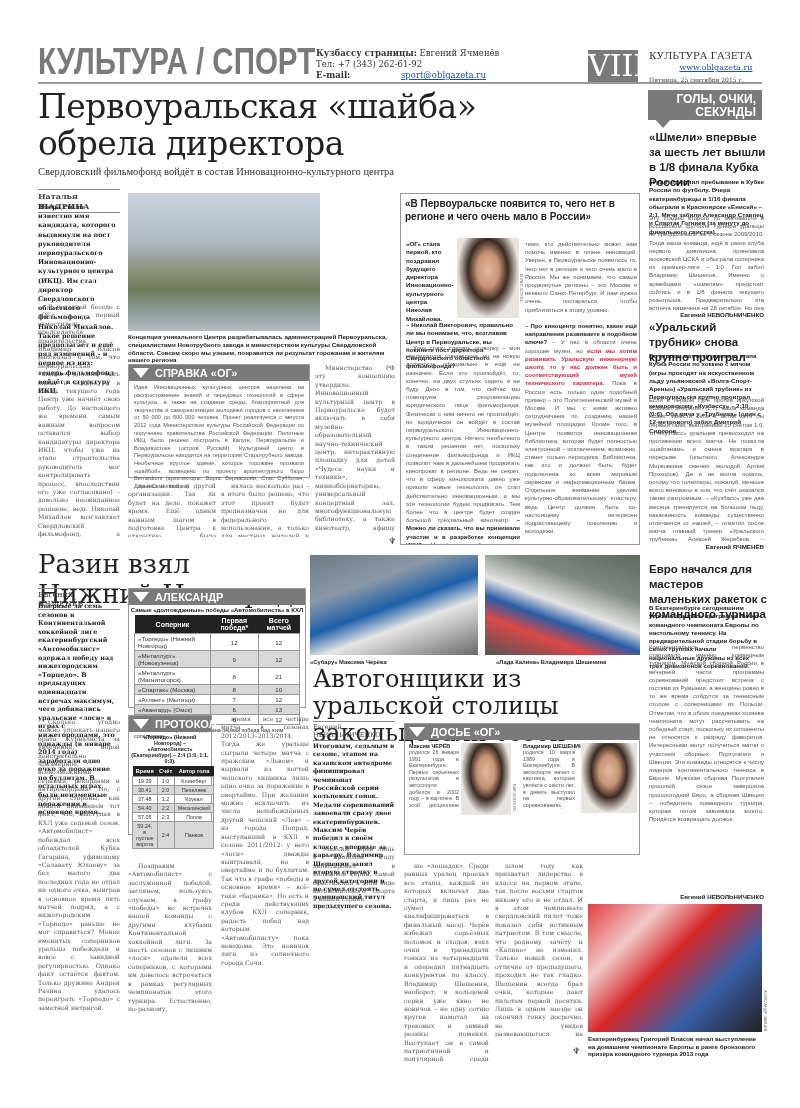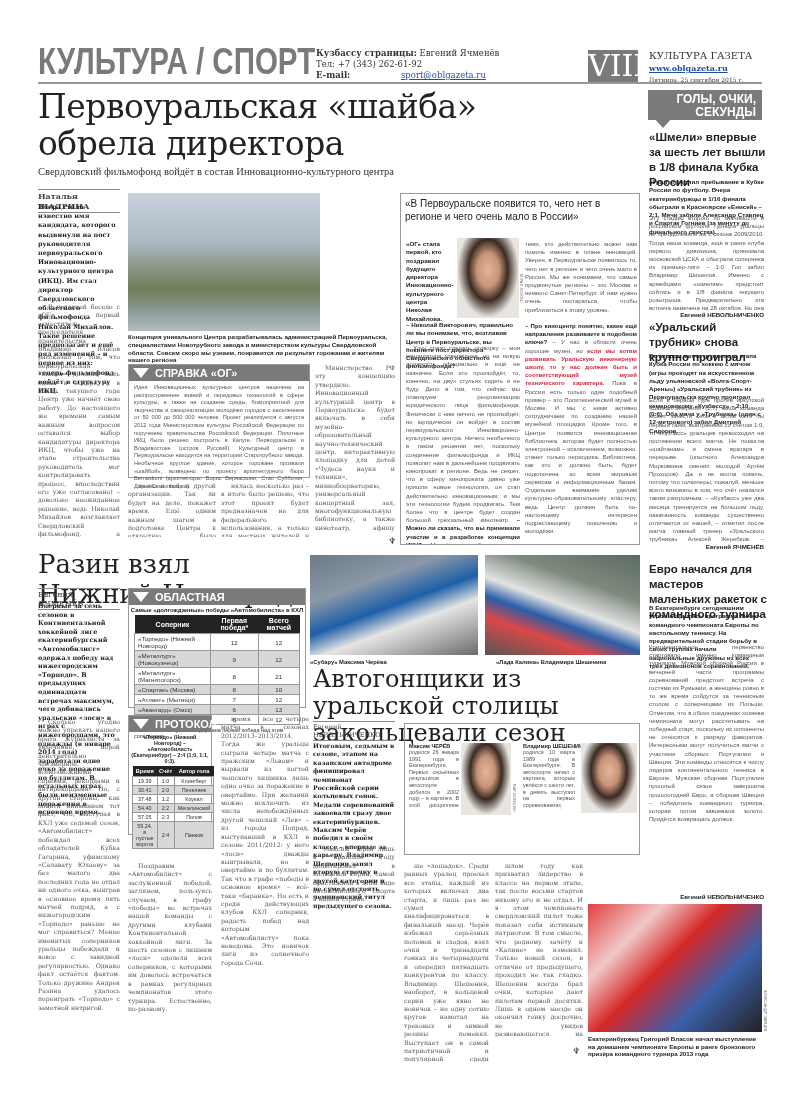--- a/index.html
+++ b/index.html
@@ -4,37 +4,37 @@
 <style>
   * { box-sizing: border-box; margin: 0; padding: 0; }
   body { width: 800px; height: 1108px; background: #fff; font-family: "DejaVu Serif", serif; color: #222; position: relative; overflow: hidden; }
   .abs { position: absolute; }
   .sans { font-family: "Liberation Sans", sans-serif; }
   .mast-rubric { left: 38px; top: 42px; font-family: "Liberation Sans", sans-serif; font-weight: bold; font-size: 36px; color: #7a7a7a; letter-spacing: 0px; transform: scaleX(0.82); transform-origin: left top; line-height: 40px; }
   .mast-meta { left: 316px; top: 48px; font-size: 8.5px; line-height: 11px; color: #333; }
   .mast-meta a { color: #1f4fa3; text-decoration: underline; margin-left: 48px; }
   .page-num { left: 588px; top: 50px; width: 50px; height: 32px; background: #7a7a7a; color: #fff; font-size: 30px; line-height: 32px; text-align: center; font-family: "DejaVu Serif", serif; }
   .paper-name { left: 649px; top: 50px; font-size: 10px; line-height: 12px; color: #333; }
-  .paper-name .url { color: #1f4fa3; text-decoration: underline; font-size: 8px; font-weight: bold; }
+  .paper-name .url { color: #1f4fa3; text-decoration: underline; font-size: 8px; font-weight: normal; text-align: right; }
   .paper-name .date { font-size: 6px; }
   .mast-rule { left: 38px; top: 82px; width: 724px; height: 2px; background: #999; }
   .rubric-box { left: 648px; top: 90px; width: 114px; height: 30px; background: #7a7a7a; color: #fff; font-family: "Liberation Sans", sans-serif; font-weight: bold; font-size: 12px; line-height: 13px; text-align: right; padding: 3px 6px 0 0; }
   .tri { width: 0; height: 0; border-left: 9px solid transparent; border-right: 9px solid transparent; border-top: 10px solid #fff; }
   .headline-big { font-family: "DejaVu Serif", serif; font-size: 33px; line-height: 37px; color: #222; font-weight: normal; letter-spacing: -0.5px; }
   .subhead { font-size: 10.5px; color: #333; }
   .byline { font-size: 8px; color: #444; border-top: 1px solid #888; border-bottom: 1px solid #888; padding: 1px 0; }
   .lead { font-size: 7.5px; line-height: 10.6px; font-weight: bold; color: #222; }
   .body { font-size: 6.2px; line-height: 8.4px; color: #555; text-align: justify; text-indent: 10px; }
   .body-s { font-family: "Liberation Sans", sans-serif; font-size: 6px; line-height: 8.2px; color: #555; text-align: justify; }
   .photo { background: linear-gradient(180deg,#c9d3df 0%,#aeb9c4 35%,#8c9580 55%,#6f7d5a 70%,#8a9a96 85%,#b4bcc2 100%); }
   .caption { font-family: "Liberation Sans", sans-serif; font-weight: bold; font-size: 7.5px; line-height: 9px; color: #222; }
   .boxhead { background: #7a7a7a; color: #fff; font-family: "Liberation Sans", sans-serif; font-weight: bold; font-size: 11px; height: 16px; line-height: 16px; padding-left: 26px; position: relative; }
   .boxhead .tri { position: absolute; left: 4px; top: 3px; border-left: 8px solid transparent; border-right: 8px solid transparent; border-top: 10px solid #fff; }
   .frame { border: 1px solid #999; }
-  .quote-head { font-family: "Liberation Sans", sans-serif; font-weight: normal; font-size: 11px; line-height: 14px; color: #222; }
+  .quote-head { font-family: "Liberation Sans", sans-serif; font-weight: bold; font-size: 11px; line-height: 14px; color: #222; }
   .side-head { font-family: Liberation Sans, sans-serif; font-weight: bold; font-size: 11.5px; line-height: 15px; color: #222; }
   .side-lead { font-family: "Liberation Sans", sans-serif; font-weight: bold; font-size: 6.2px; line-height: 8.3px; color: #222; }
   .sig { font-family: "Liberation Sans", sans-serif; font-weight: bold; font-size: 6.2px; text-align: right; color: #222; }
   .red { color: #d3263b; font-weight: bold; }
   table.stat { border-collapse: collapse; width: 100%; font-family: "Liberation Sans", sans-serif; font-size: 6.2px; }
   table.stat th { background: #222; color: #fff; font-size: 7px; padding: 2px; text-align: center; }
   table.stat td { border: 1px solid #999; padding: 1px 3px; color: #333; }
   table.stat td.c { text-align: center; }
   table.stat tr:nth-child(even) td { background: #d8d8d8; }
   .face { background: radial-gradient(ellipse at 50% 40%, #e2b79b 0%, #c89478 25%, #3a2a22 45%, #e8e4e0 70%); }
@@ -124,21 +124,21 @@
 <div class="abs pingpong" style="left:588px; top:904px; width:174px; height:128px;"></div>
 <div class="abs vtext" style="left:763px; top:990px;">АЛЕКСАНДР ЗАЙЦЕВ</div>
 <div class="abs caption" style="left:588px; top:1035px; width:176px; font-size:6.2px; line-height:7.6px;">Екатеринбуржец Григорий Власов начал выступление на домашнем чемпионате Европы в ранге бронзового призёра командного турнира 2013 года</div>
 
 <div class="abs" style="left:38px; top:549px; width:262px; font-size:26px; line-height:30px; font-family:'DejaVu Serif',serif;">Разин взял Нижний Новгород</div>
 <div class="abs byline" style="left:38px; top:588px; width:82px;">Евгений ЯЧМЕНЁВ</div>
 <div class="abs lead" style="left:38px; top:602px; width:82px; font-size:6.4px; line-height:8.6px;">Впервые за семь сезонов в Континентальной хоккейной лиге екатеринбургский «Автомобилист» одержал победу над нижегородским «Торпедо». В предыдущих одиннадцати встречах максимум, чего добивались уральские «лоси» в играх с нижегородцами, это однажды (в январе 2014 года) заработали одно очко за поражение по буллитам. В остальных играх были неизменные поражения в основное время.</div>
 <div class="abs body" style="left:38px; top:718px; width:82px; height:340px; overflow:hidden;">Сколько угодно можно упрекать нашего брата журналиста за увлечение, порой действительно чрезмерное, всевозможными сериями, рекордами и антирекордами. Но, с другой стороны, как обойти вниманием тот факт, что, выступая в КХЛ уже седьмой сезон, «Автомобилист» побеждал всех обладателей Кубка Гагарина, уфимскому «Салавату Юлаеву» за без малого два последних года не отдал ни одного очка, выиграв в основное время пять матчей подряд, а с нижегородским «Торпедо» раньше не мог справиться? Менее именитых соперников уральцы побеждали и вовсе с завидной регулярностью. Однако факт остаётся фактом. Только дружине Андрея Разина удалось переиграть «Торпедо» с заметной интригой.</div>
 
 <div class="abs frame" style="left:128px; top:588px; width:178px; height:120px;">
-  <div class="boxhead"><span class="tri"></span><span>ОБЛАСТНАЯ</span></div>
+  <div class="boxhead"><span class="tri"></span><span>АЛЕКСАНДР</span></div>
   <div class="sans" style="font-size:6px; font-weight:bold; text-align:center; padding:2px 0;">Самые «долгожданные» победы «Автомобилиста» в КХЛ</div>
   <div style="padding:0 5px;">
     <table class="stat">
       <thead>
           <tr>
         <th>Соперник</th>
         <th>Первая победа*</th>
         <th>Всего матчей</th>
       </tr>
         </thead>
@@ -237,20 +237,21 @@
 <div class="abs car1" style="left:310px; top:555px; width:168px; height:100px;"></div>
 <div class="abs car2" style="left:485px; top:555px; width:155px; height:100px;"></div>
 <div class="abs caption" style="left:310px; top:658px; font-size:5.8px;">«Субару» Максима Черёва</div>
 <div class="abs caption" style="left:496px; top:658px; font-size:5.8px;">«Лада Калина» Владимира Шешенина</div>
 <div class="abs" style="left:313px; top:666px; width:320px; font-size:24px; line-height:27px;">Автогонщики из уральской столицы закольцевали сезон</div>
 <div class="abs byline" style="left:313px; top:721px; width:82px; font-size:6.5px;">Евгений НЕВОЛЬНИЧЕНКО</div>
 <div class="abs lead" style="left:313px; top:742px; width:82px; font-size:6.2px; line-height:8.4px;">Итоговым, седьмым в сезоне, этапом на казанском автодроме финишировал чемпионат Российской серии кольцевых гонок. Медали соревнований завоевали сразу двое екатеринбуржцев. Максим Черёв победил в своём классе – впервые за карьеру. Владимир Шешенин занял вторую строчку в другой категории и не сумел отстоять чемпионский титул предыдущего сезона.</div>
 <div class="abs body" style="left:313px; top:845px; width:82px; height:215px; overflow:hidden;">Максим Черёв лишь в прошлом году дебютировал в кольцевой серии, самой престижной в этом виде автомобильного спорта в нашей стране.</div>
 
 <div class="abs frame" style="left:404px; top:723px; width:236px; height:132px;">
+  <div class="boxhead"><span class="tri"></span><span>ДОСЬЕ «ОГ»</span></div>
   <div class="abs side-lead" style="left:4px; top:18px; font-size:5.5px;">Максим ЧЕРЁВ</div>
   <div class="abs body-s" style="left:4px; top:25px; width:50px; height:60px; overflow:hidden; font-size:5.4px; line-height:6.6px;">родился 26 января 1991 года в Екатеринбурге. Первых серьёзных результатов в автоспорте добился в 2002 году – в картинге. В этой дисциплине он не раз побеждал в Кубке УрФО. Неоднократный призёр первенства России по картингу. Выступал в ледовых гонках и ралли. В настоящее время специализируется на кольцевых соревнованиях. Выступает в личном зачёте на «Субару» (мощность – 250 л.с.).</div>
   <div class="abs face" style="left:56px; top:19px; width:50px; height:72px;"></div>
   <div class="abs side-lead" style="left:118px; top:18px; font-size:5.5px;">Владимир ШЕШЕНИН</div>
   <div class="abs body-s" style="left:118px; top:25px; width:52px; height:60px; overflow:hidden; font-size:5.4px; line-height:6.6px;">родился 10 марта 1989 года в Екатеринбурге. В автоспорте начал с картинга, которым увлёкся с шести лет, в девять выступил на первых соревнованиях. Неоднократный обладатель Кубка УрФО и призёр чемпионата России в данной дисциплине. Выступал в ралли-кроссах. Победитель «Гонки звёзд» журнала «За рулём» 2014 года. В кольцевых стартах соревнуется на «Ладе Калине» (мощность – 140 л.с.).</div>
   <div class="abs face" style="left:176px; top:19px; width:56px; height:70px;"></div>
   <div class="abs vtext" style="left:107px; top:60px;">RAF-RGRS.RU</div>
 </div>
 <div class="abs body" style="left:404px; top:862px; width:85px; height:200px; overflow:hidden;">ше «лошадок». Среди равных уралец проехал все этапы, каждый из которых включал два старта, и лишь раз не сумел квалифицироваться в финальный заезд. Черёв избежал серьёзных поломок и сходов, взял очки в тринадцати гонках из четырнадцати и опередил пятнадцать конкурентов по классу. Владимир Шешенин, наоборот, в кольцевой серии уже явно не новичок – не одну сотню кругов намотал на трековых и зимней резины поменял. Выступает он в самой патриотичной и популярной среди российских автогонщиков категории, которая и называется просто – «Национальная».</div>
 <div class="abs body" style="left:495px; top:862px; width:88px; height:175px; overflow:hidden;">шлом году как прихватил лидерство в классе на первом этапе, так после восьми стартов никому его и не отдал. И в этом чемпионате свердловский пилот тоже показал себя истинным патриотом. В том смысле, что родному зачёту и «Калине» не изменил. Только новый сезон, в отличие от предыдущего, проходил не так гладко. Шешенин всегда брал очки, которые дают пилотам первой десятки. Лишь в одном заезде он окончил гонку досрочно, не увидев развевающегося на финише клетчатого флага. Но подиумов было мало. По сумме этапов екатеринбуржец уступил чемпионское звание, заняв вторую строчку. Будем считать, что кольцевое золото просто перешло в другой класс – Максиму Черёву.</div>

